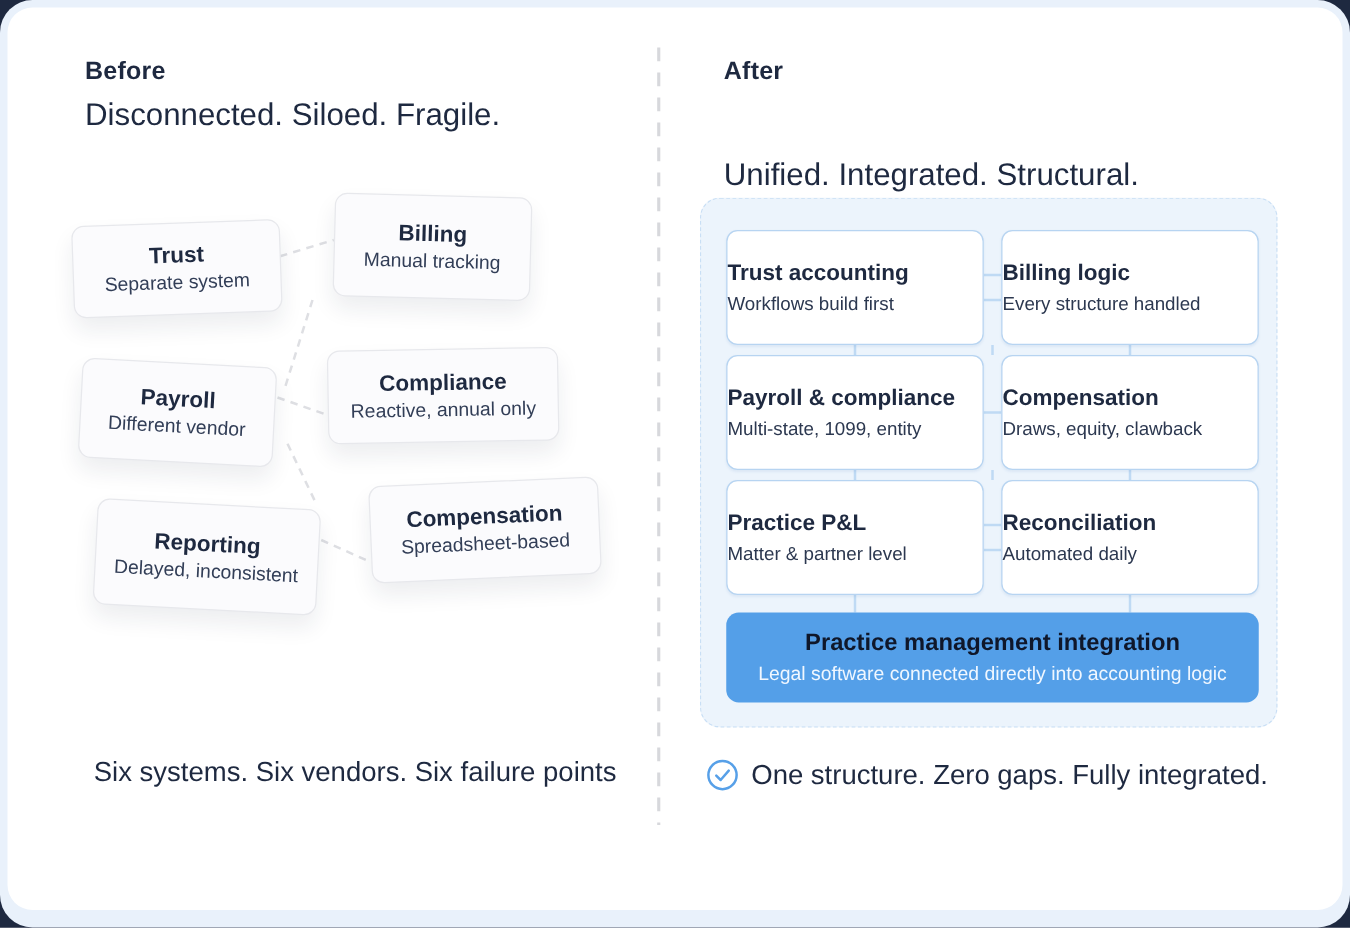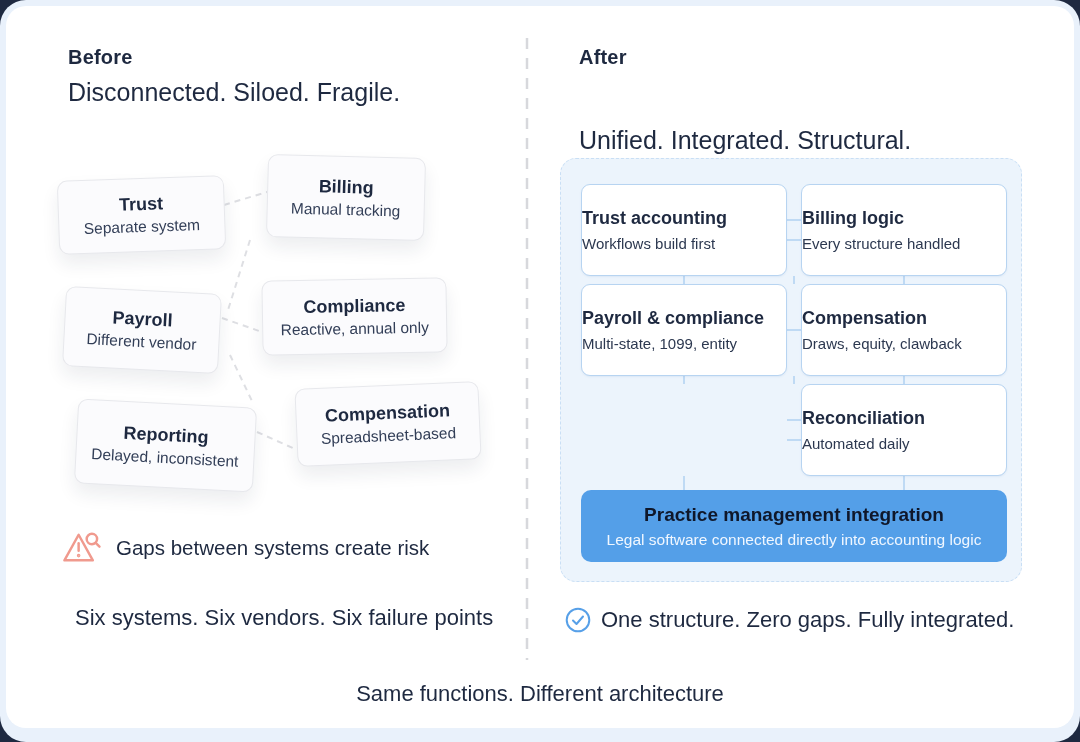--- a/index.html
+++ b/index.html
@@ -91,32 +91,20 @@
   </div>
   <div class="abs sbox" id="box-reporting">
     <div class="t">Reporting</div>
     <div class="s">Delayed, inconsistent</div>
   </div>
   <div class="abs sbox" id="box-compensation">
     <div class="t">Compensation</div>
     <div class="s">Spreadsheet-based</div>
   </div>
 
-  <div class="abs" id="risk-row">
-    <svg width="42" height="36" viewBox="0 0 44 38">
-      <g stroke="#f09a8e" stroke-width="2.6" fill="none" stroke-linecap="round" stroke-linejoin="round">
-        <path d="M19.5 5 L4.5 32 H34.5 Z"></path>
-        <line x1="19.5" y1="14" x2="19.5" y2="22"></line>
-        <circle cx="19.5" cy="27" r="0.6" fill="#f09a8e"></circle>
-        <circle cx="33.5" cy="9.5" r="5.5"></circle>
-        <line x1="37.5" y1="13.5" x2="41.5" y2="17.5"></line>
-      </g>
-    </svg>
-    <div class="navy" id="risk-text">Gaps between systems create risk</div>
-  </div>
 
   <div class="abs navy" id="six-line">Six systems. Six vendors. Six failure points</div>
 
   <div class="abs col-label navy" id="after-label">After</div>
   <div class="abs col-headline navy" id="after-headline">Unified. Integrated. Structural.</div>
 
   <div class="abs" id="after-container">
     <svg class="overlay" width="462" height="424">
       <g stroke="#bfdaf4" stroke-width="2" fill="none">
         <line x1="226" y1="61" x2="240" y2="61"></line>
@@ -144,20 +132,24 @@
       <div class="s">Every structure handled</div>
     </div>
     <div class="acard" id="acard-2">
       <div class="t">Payroll &amp; compliance</div>
       <div class="s">Multi-state, 1099, entity</div>
     </div>
     <div class="acard" id="acard-3">
       <div class="t">Compensation</div>
       <div class="s">Draws, equity, clawback</div>
     </div>
+    <div class="acard" id="acard-4">
+      <div class="t">Practice P&amp;L</div>
+      <div class="s">Matter &amp; partner level</div>
+    </div>
     <div class="acard" id="acard-5">
       <div class="t">Reconciliation</div>
       <div class="s">Automated daily</div>
     </div>
 
     <div class="abs" id="banner">
       <div class="t">Practice management integration</div>
       <div class="s">Legal software connected directly into accounting logic</div>
     </div>
   </div>
@@ -165,16 +157,15 @@
   <div class="abs" id="one-row">
     <svg width="26" height="26" viewBox="0 0 26 26">
       <g stroke="#57a0e8" stroke-width="2" fill="none" stroke-linecap="round" stroke-linejoin="round">
         <circle cx="13" cy="13" r="11.3"></circle>
         <polyline points="8,13.5 11.5,17 18,9.5"></polyline>
       </g>
     </svg>
     <div class="navy" id="one-text">One structure. Zero gaps. Fully integrated.</div>
   </div>
 
-  <div class="abs navy" id="footer-caption">Same functions. Different architecture</div>
 
 </div>
 </div>
 
 </body></html>

